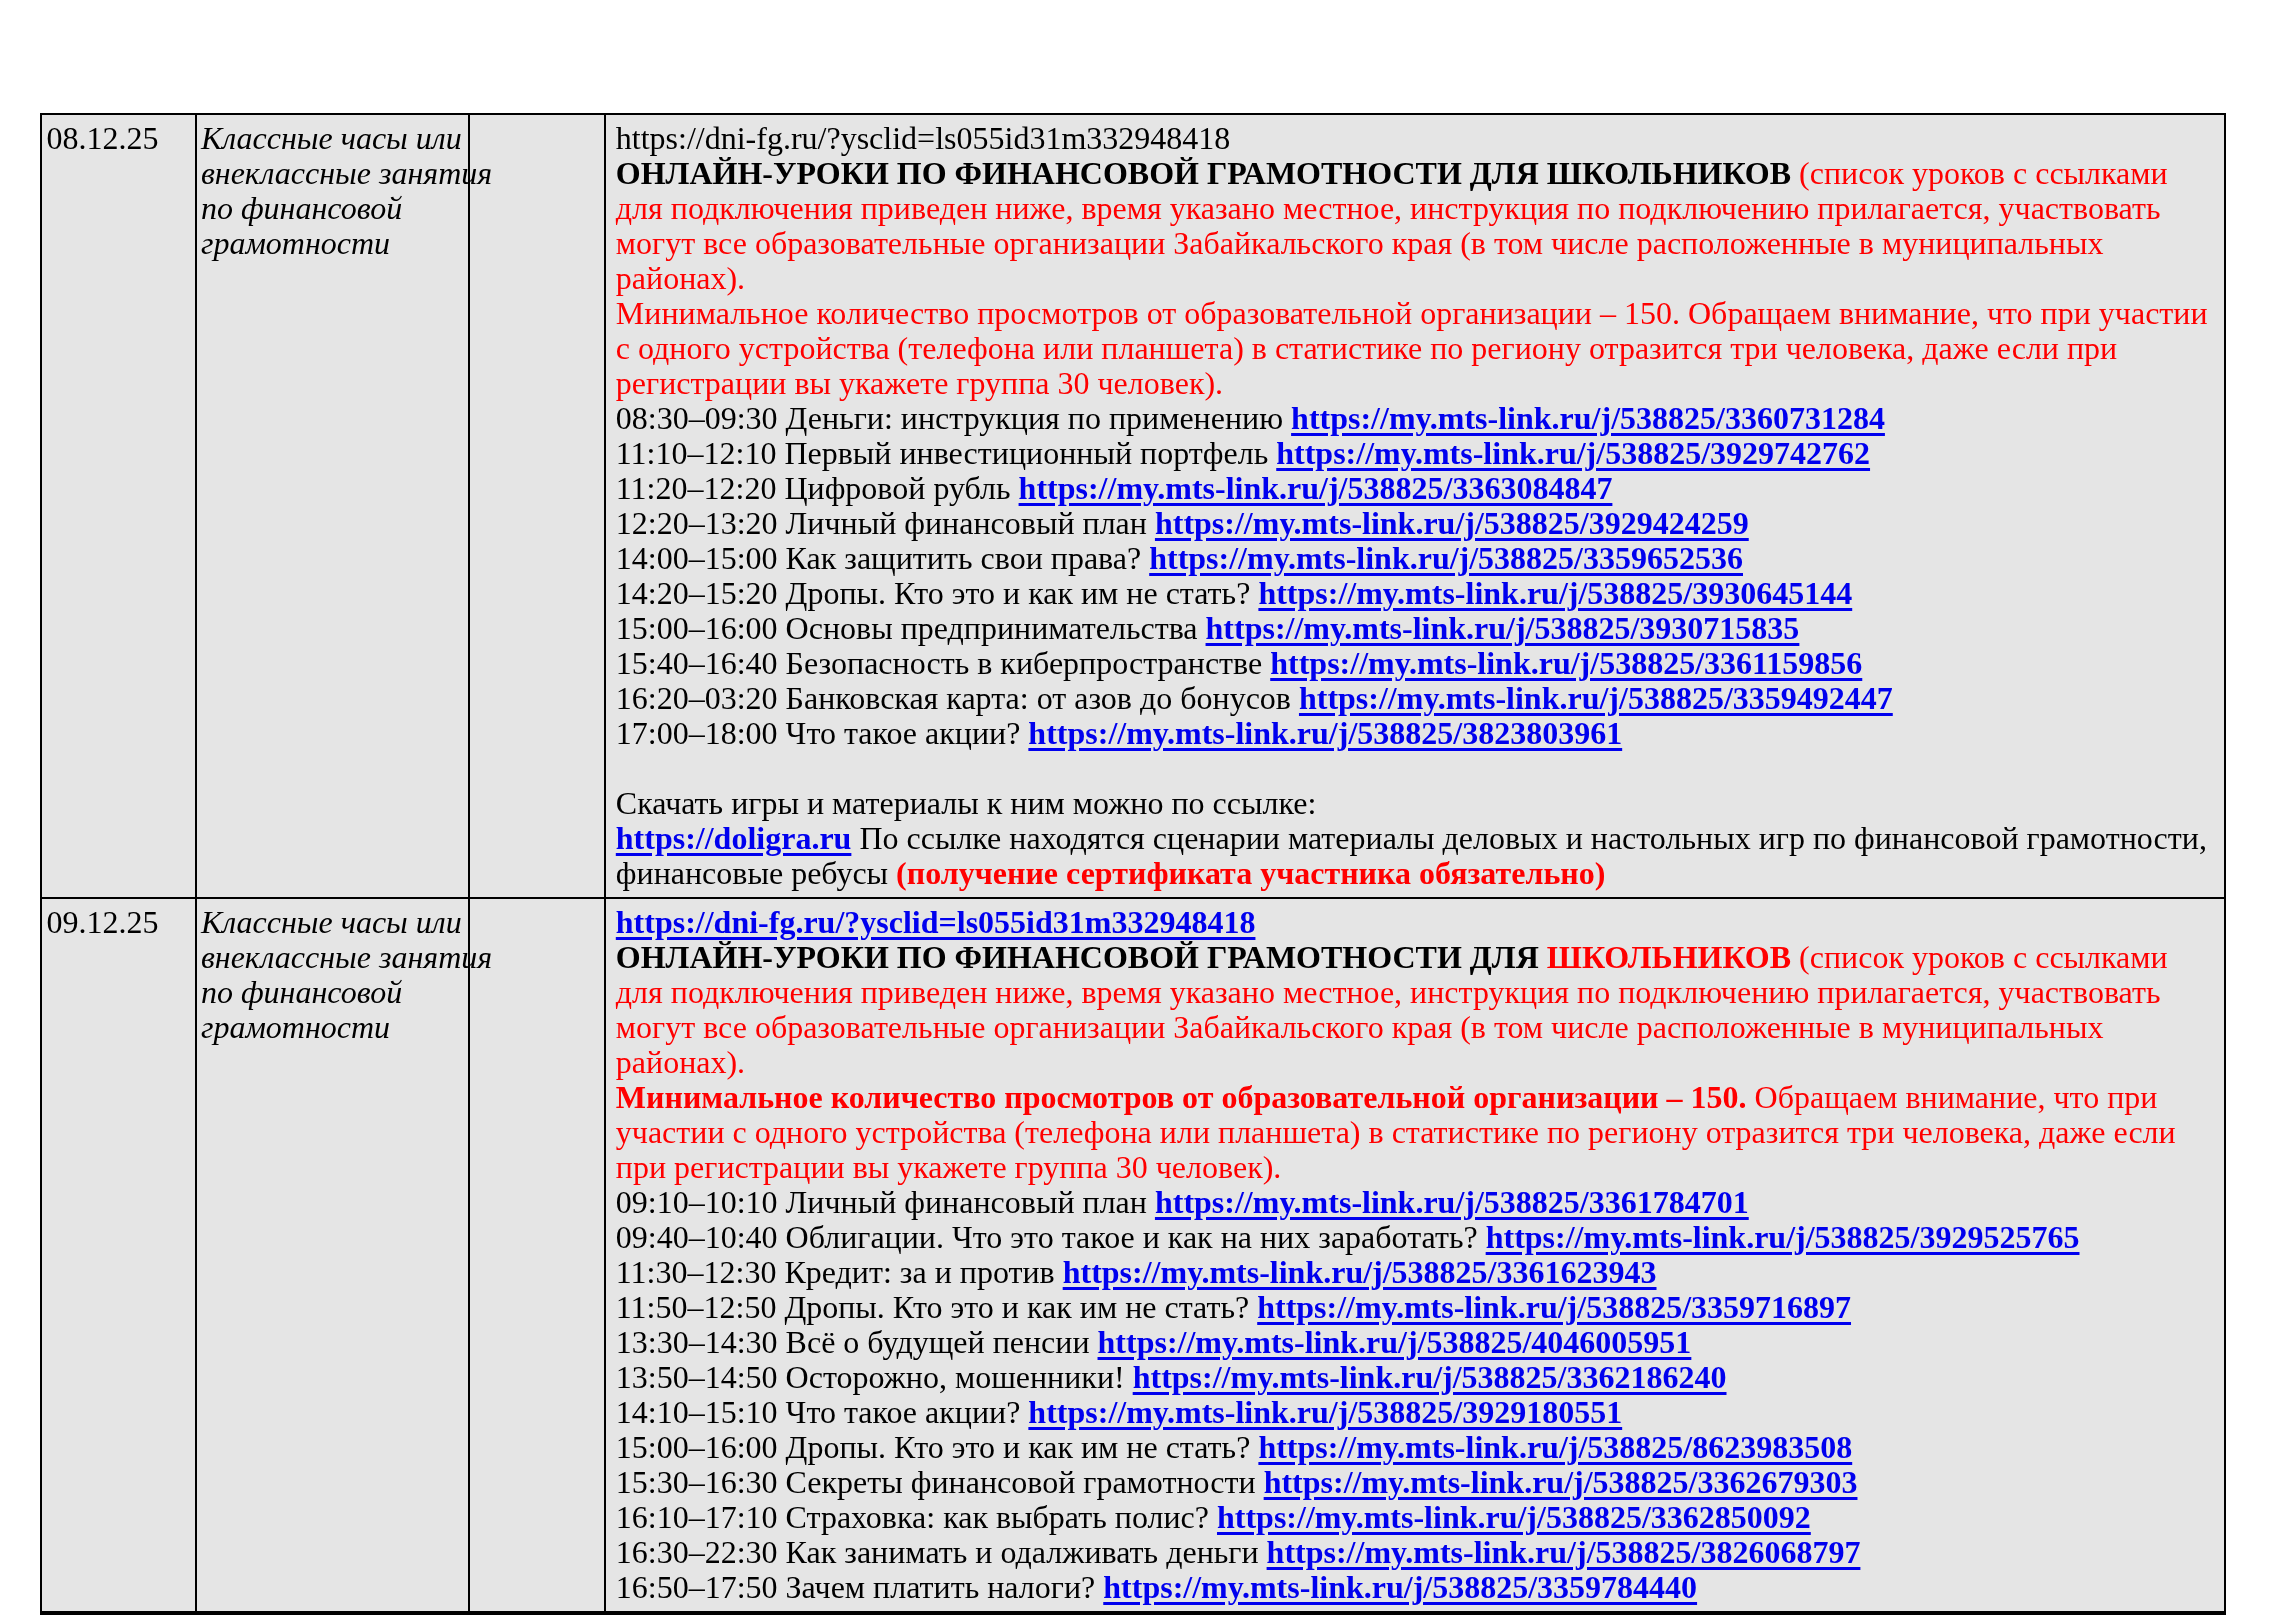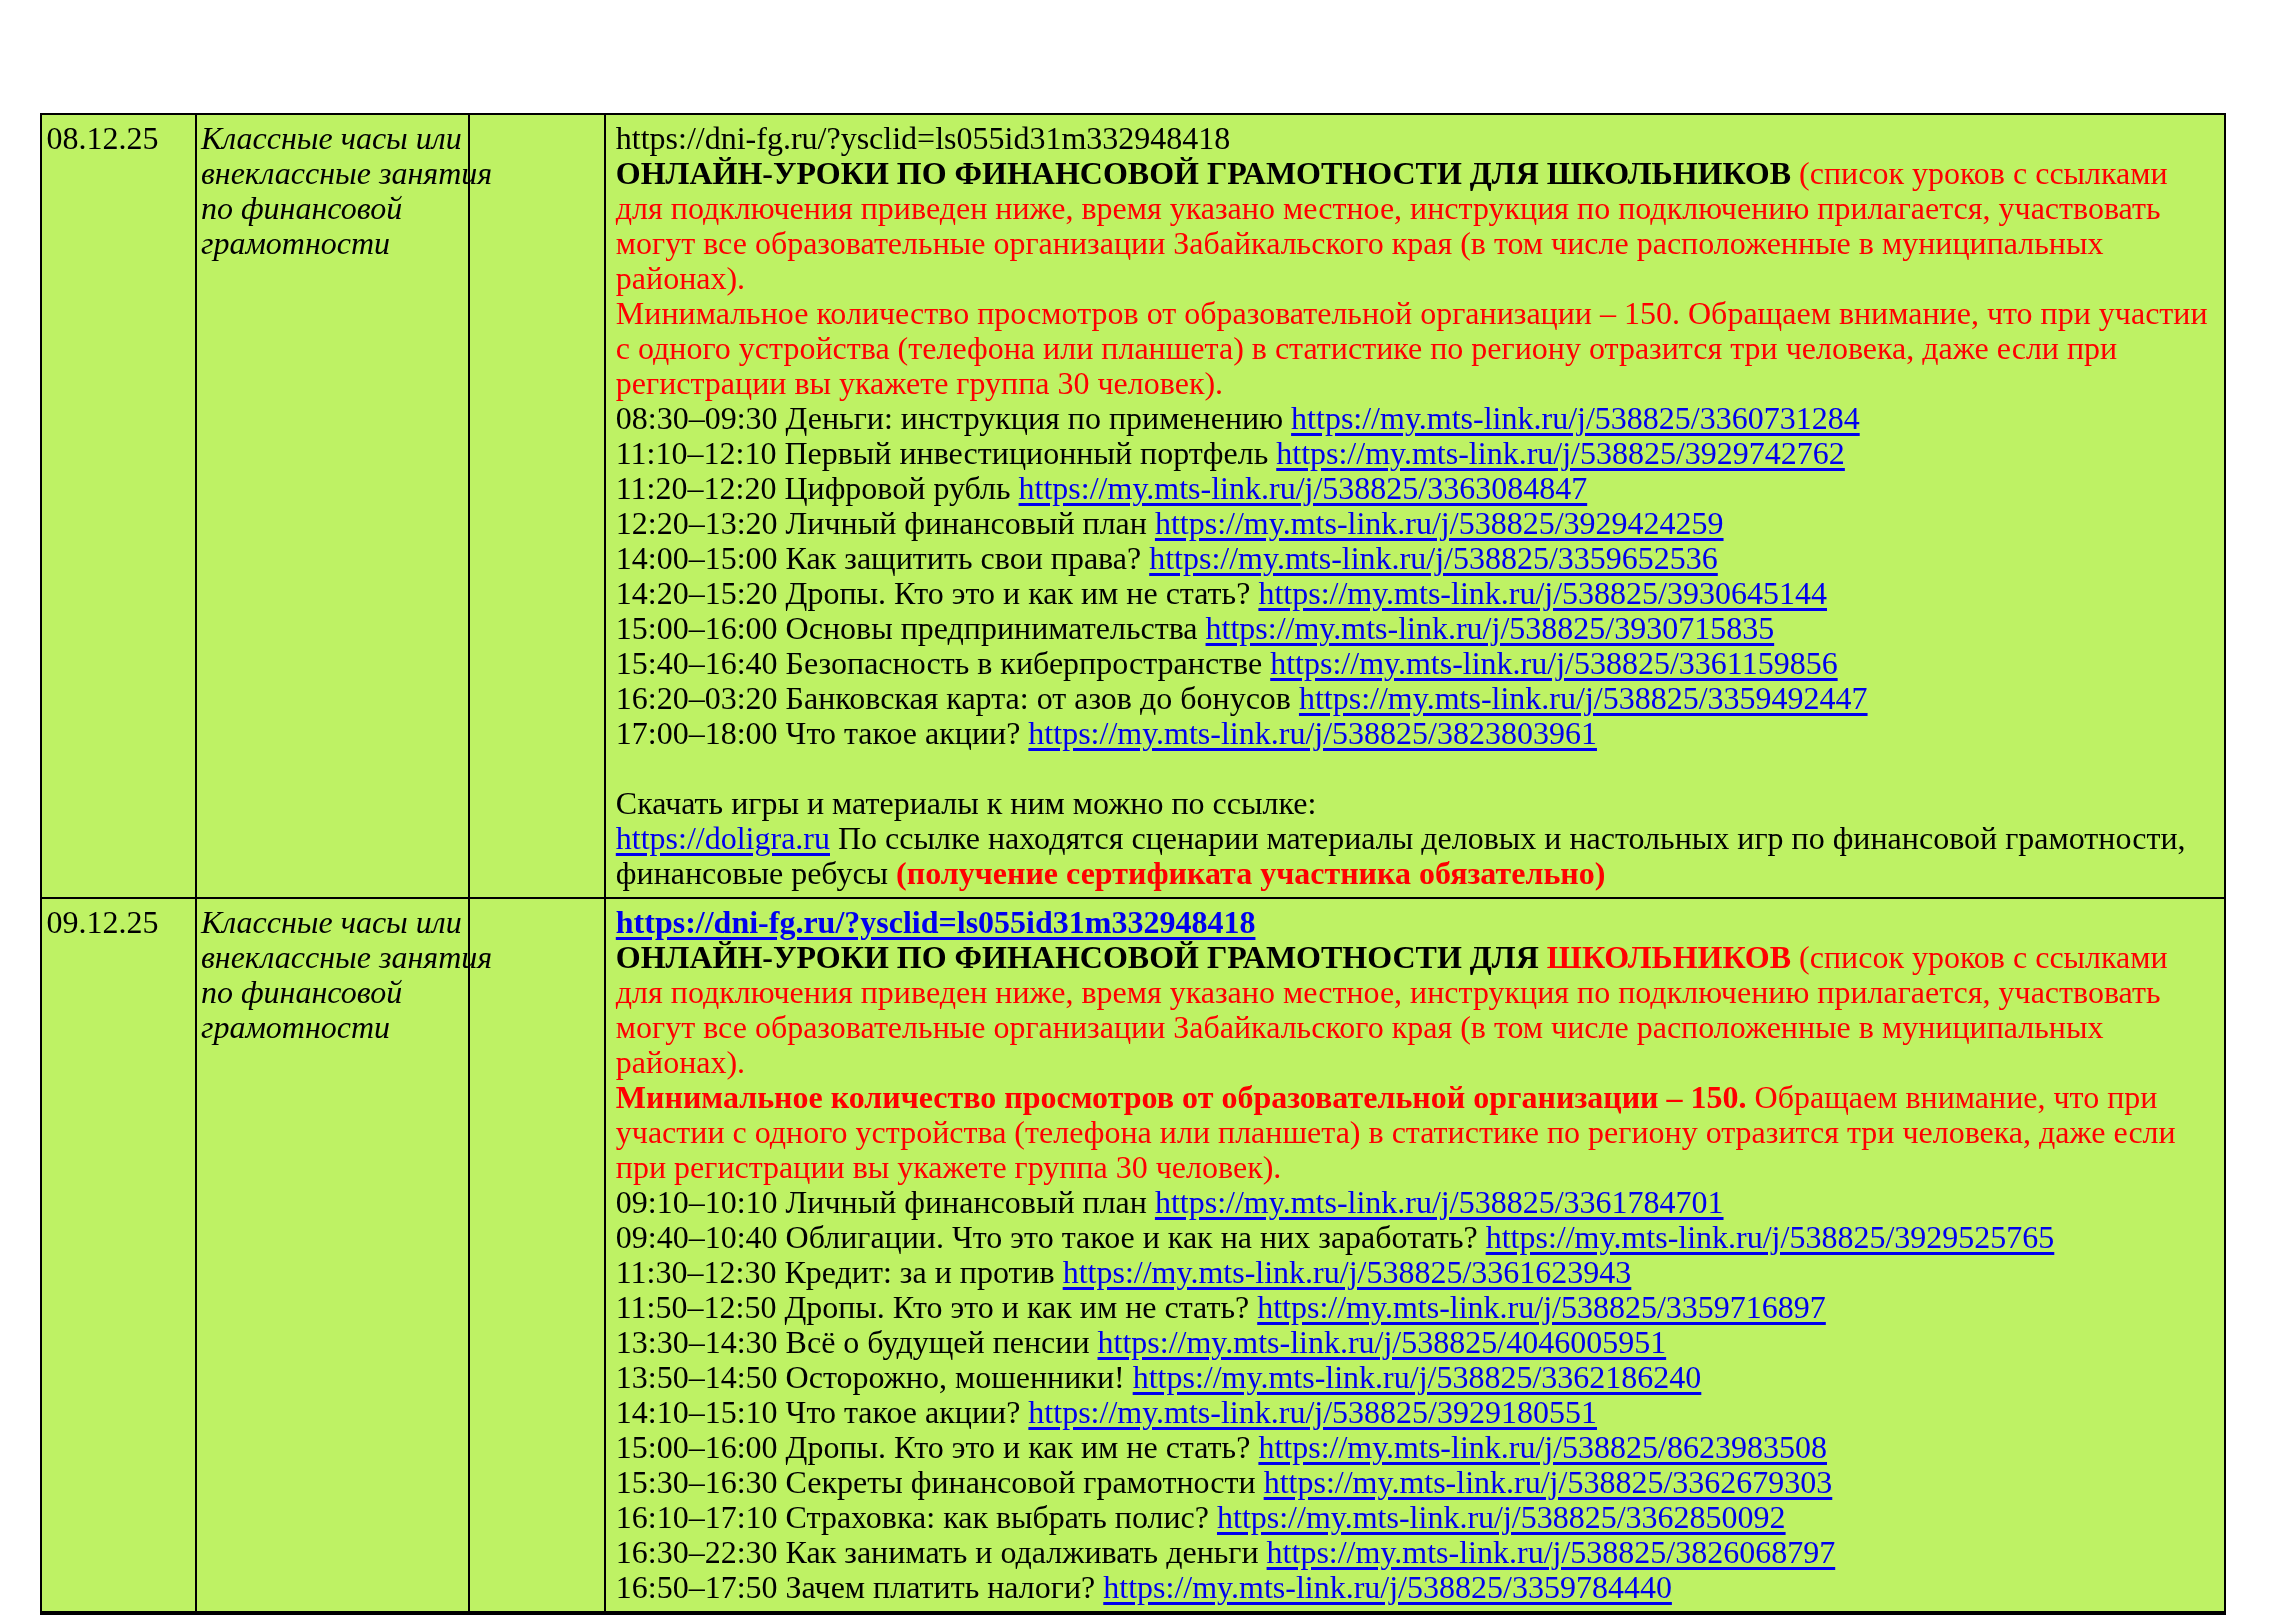--- a/index.html
+++ b/index.html
@@ -1,33 +1,33 @@
 <!DOCTYPE html>
 <html style="--red: #ff0000; --link: #0000ee; --text: #000000; --border: #000000;font-size:10.5px"><head>
 <meta charset="utf-8">
 <style>
   html,body{margin:0;padding:0;background:#fff;}
   body{width:2295px;height:1623px;position:relative;overflow:hidden;
        font-family:"Liberation Serif","DejaVu Serif",serif;
        font-size:32px;line-height:35px;color:#000;}
   .tablewrap{position:absolute;left:40px;top:113px;}
   table{border-collapse:collapse;table-layout:fixed;width:2184px;}
-  td{border:2.6px solid #000;vertical-align:top;background:#bef264;}
+  td{border:2.6px solid #000;vertical-align:top;background:#e5e5e5;}
   tr:last-child td{border-bottom-width:4.6px;}
   td.date-col{padding:5.9px 2.6px 5.9px 4.6px;}
   td.activity-col{padding:5.9px 2.6px 5.9px 3.9px;}
   td.empty-col{padding:0;}
   td.content-col{padding:5.9px 10.5px 5.9px 9.8px;margin-left:20px;}
   .nowrap{white-space:nowrap;font-style:italic;}
   .line{min-height:35px;}
   .blank{min-height:35px;}
   .b{font-weight:bold;}
   .red{color:var(--red,#ff0000);}
   a.lnk{color:var(--link,#0000ee);text-decoration:underline;
-        text-decoration-thickness:2.6px;text-underline-offset:3.9px;cursor:pointer;}
+        text-decoration-thickness:2.6px;text-underline-offset:3.9px;cursor:pointer;font-weight:bold;}
 </style>
 </head>
 <body>
 
 <div class="tablewrap">
 <table>
   <colgroup>
     <col style="width:155px">
         <col style="width:273px">
         <col style="width:136px">

